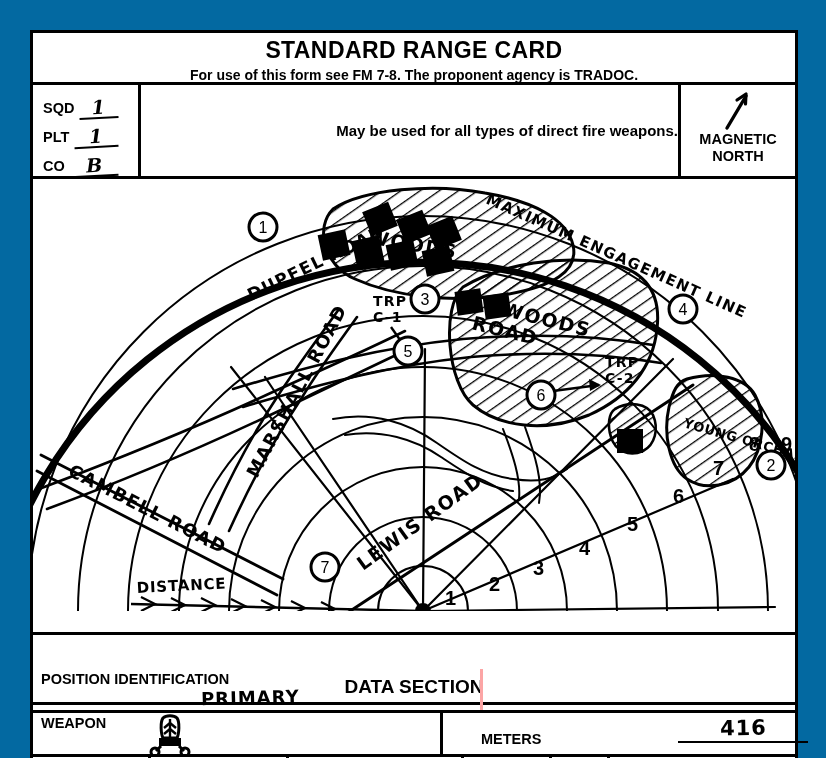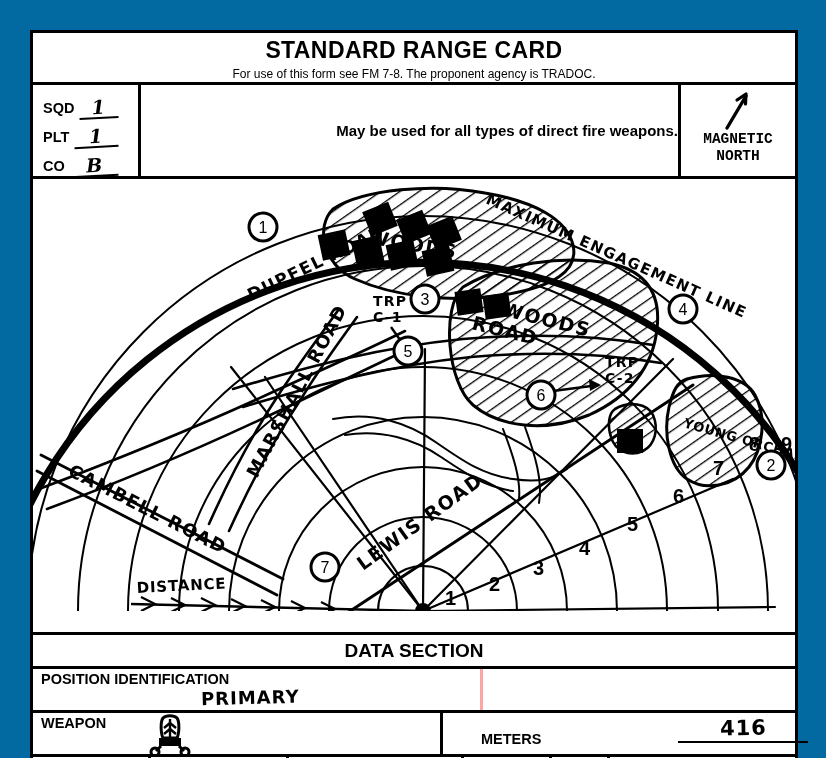--- a/index.html
+++ b/index.html
@@ -33,22 +33,22 @@
     text-align: center;
   }
   #form-title {
     font-size: 23px;
     font-weight: bold;
     letter-spacing: .4px;
     margin-top: 4px;
     color: #000;
   }
   #form-subtitle {
-    font-size: 12px;
-    font-weight: normal;
+    font-size: 14px;
+    font-weight: bold;
     margin-top: 3px;
     color: #000;
   }
   
   #id-row {
     position: absolute;
     left: 0; top: 52px;
     width: 100%; height: 94px;
     border-bottom: 3px solid #000;
     display: flex;
@@ -95,21 +95,20 @@
     font-weight: bold;
     color: #000;
   }
   #north-cell {
     width: 114px;
     display: flex;
     flex-direction: column;
     align-items: center;
     justify-content: flex-start;
     padding-top: 2px;
-    font-family: Liberation Mono, monospace;
   }
   #north-arrow {
     height: 44px;
     width: 40px;
     position: relative;
   }
   #north-label-1, #north-label-2 {
     font-size: 14.5px;
     font-weight: bold;
     color: #000;
@@ -120,21 +119,21 @@
     position: absolute;
     left: 0; top: 146px;
     width: 100%; height: 456px;
     border-bottom: 3px solid #000;
     overflow: hidden;
   }
   #sketch-svg { display: block; }
   
   #data-section-header {
     position: absolute;
-    left: 0; top: 602px;
+    left: 0; top: 638px;
     width: 100%; height: 34px;
     border-bottom: 3px solid #000;
     text-align: center;
     line-height: 32px;
     font-size: 19px;
     font-weight: bold;
     color: #000;
   }
   #posid-row {
     position: absolute;

